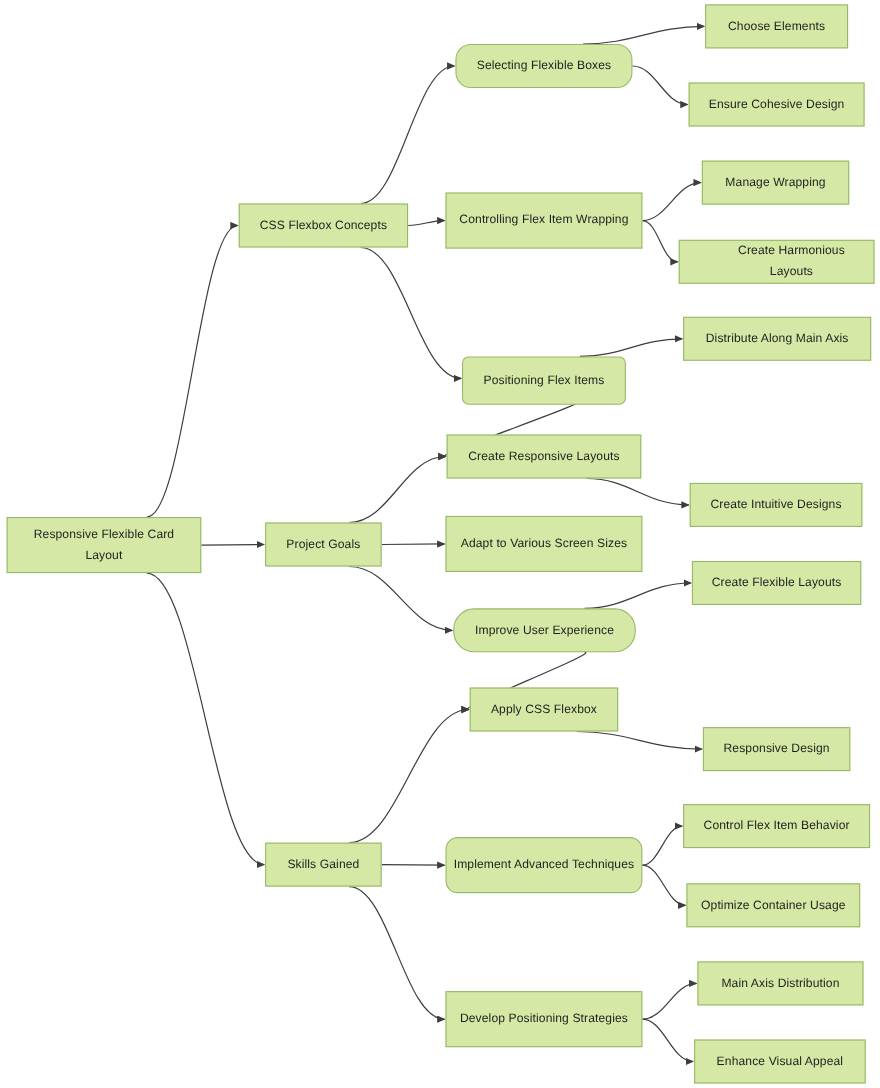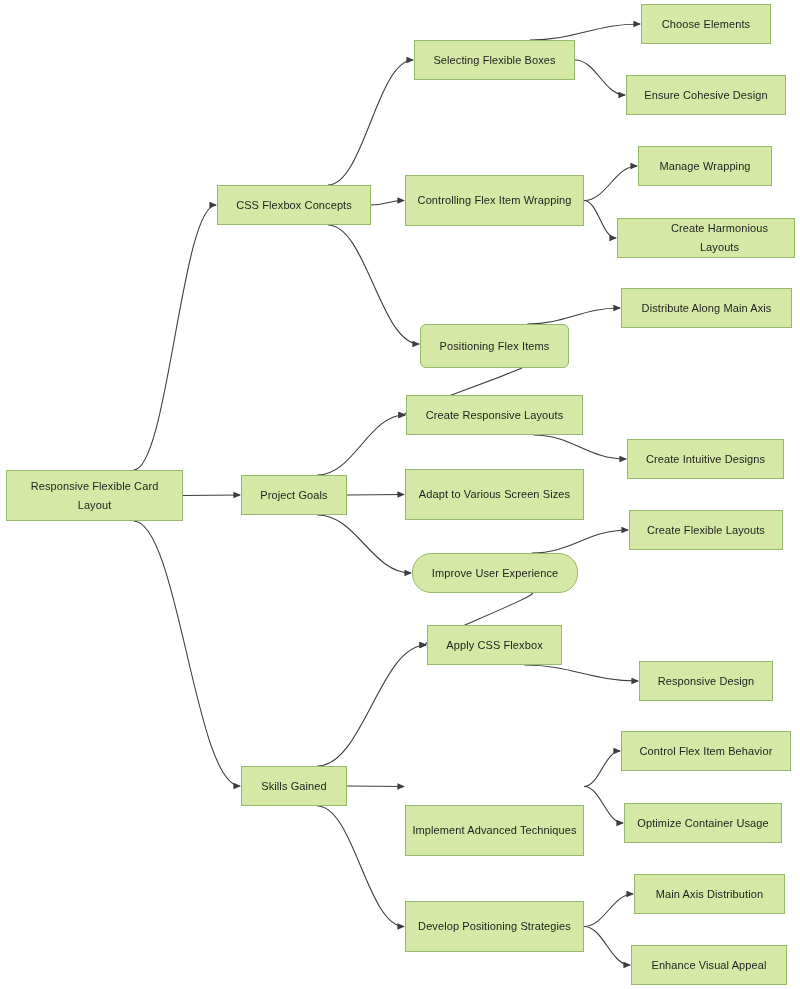--- a/index.html
+++ b/index.html
@@ -92,42 +92,42 @@
       </div>
       <div class="node" style="left: 217px; top: 185px; width: 154px; height: 40px;">
         <span class="node-label">CSS Flexbox Concepts</span>
       </div>
       <div class="node" style="left: 241px; top: 475px; width: 106px; height: 40px;">
         <span class="node-label">Project Goals</span>
       </div>
       <div class="node" style="left: 241px; top: 766px; width: 106px; height: 40px;">
         <span class="node-label">Skills Gained</span>
       </div>
-      <div class="node" style="left: 414px; top: 40px; width: 161px; height: 40px;">
+      <div class="node" style="left: 414px; top: 40px; width: 161px; height: 40px; border-radius: 14px;">
         <span class="node-label">Selecting Flexible Boxes</span>
       </div>
       <div class="node" style="left: 405px; top: 175px; width: 179px; height: 51px;">
         <span class="node-label">Controlling Flex Item Wrapping</span>
       </div>
       <div class="node" style="left: 420px; top: 324px; width: 149px; height: 44px; border-radius: 6px;">
         <span class="node-label">Positioning Flex Items</span>
       </div>
       <div class="node" style="left: 406px; top: 395px; width: 177px; height: 40px;">
         <span class="node-label">Create Responsive Layouts</span>
       </div>
       <div class="node" style="left: 405px; top: 469px; width: 179px; height: 51px;">
         <span class="node-label">Adapt to Various Screen Sizes</span>
       </div>
       <div class="node" style="left: 412px; top: 553px; width: 166px; height: 40px; border-radius: 19px;">
         <span class="node-label">Improve User Experience</span>
       </div>
       <div class="node" style="left: 427px; top: 625px; width: 135px; height: 40px;">
         <span class="node-label">Apply CSS Flexbox</span>
       </div>
-      <div class="node" style="left: 405px; top: 805px; width: 179px; height: 51px;">
+      <div class="node" style="left: 405px; top: 761px; width: 179px; height: 51px; border-radius: 11px;">
         <span class="node-label">Implement Advanced Techniques</span>
       </div>
       <div class="node" style="left: 405px; top: 901px; width: 179px; height: 51px;">
         <span class="node-label">Develop Positioning Strategies</span>
       </div>
       <div class="node" style="left: 641px; top: 4px; width: 130px; height: 40px;">
         <span class="node-label">Choose Elements</span>
       </div>
       <div class="node" style="left: 626px; top: 75px; width: 160px; height: 40px;">
         <span class="node-label">Ensure Cohesive Design</span>

